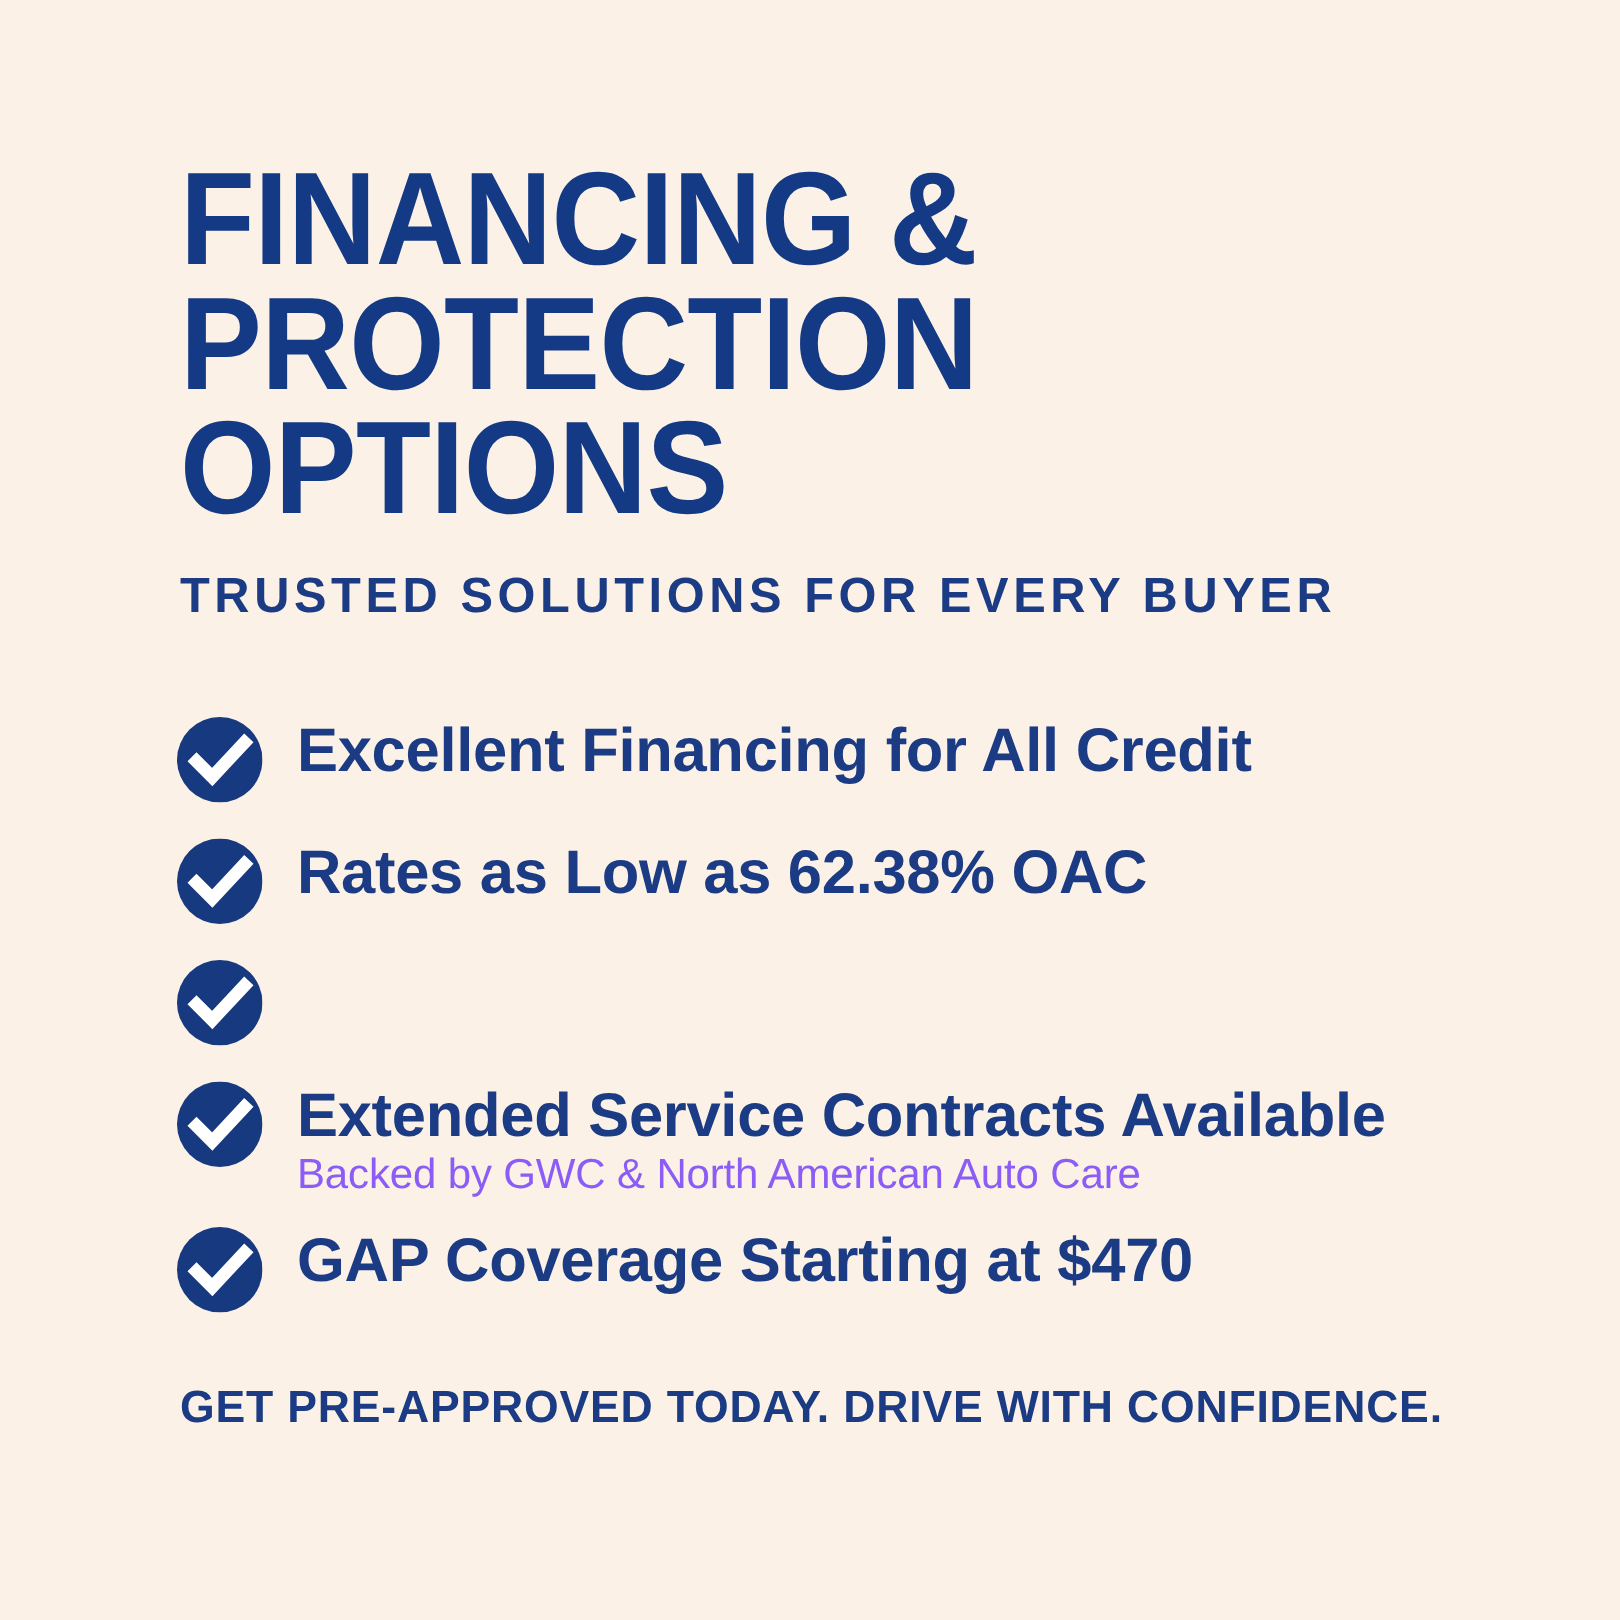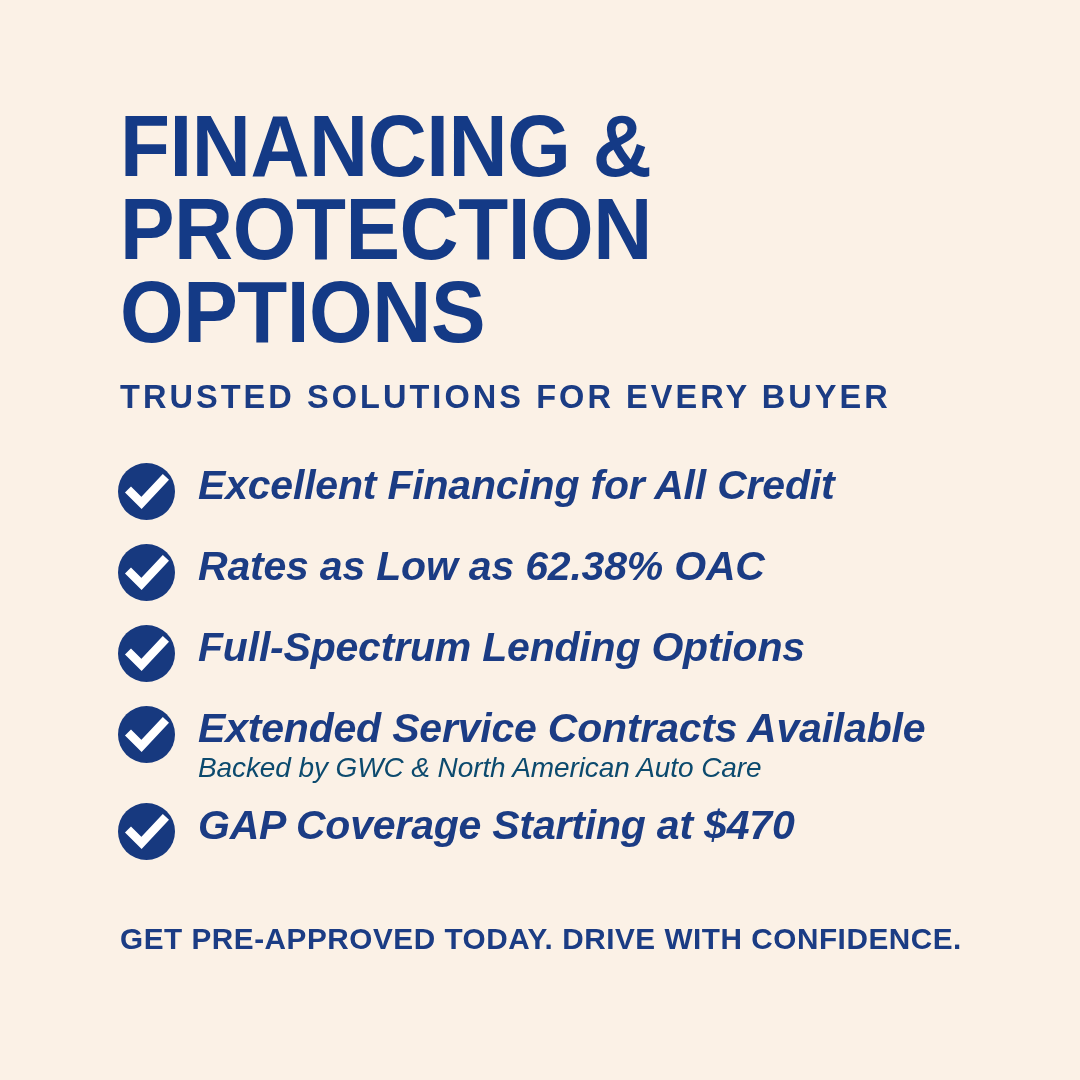--- a/index.html
+++ b/index.html
@@ -50,23 +50,22 @@
     letter-spacing: 3.1px;
     transform: scaleX(0.985);
     transform-origin: left top;
     white-space: nowrap;
   }
 
   
   .checklist {
     position: absolute;
     left: 118px;
-    top: 462px;
+    top: 477px;
     width: 900px;
-    font-style: italic;
   }
   .check-item {
     display: flex;
     align-items: flex-start;
     margin-bottom: 23px;
   }
   .check-item.has-sub {
     margin-bottom: 18px;
   }
   .check-icon {
@@ -88,21 +87,21 @@
     color: #1b3c84;
     font-weight: 700;
     font-size: 41px;
     line-height: 1.07;
     letter-spacing: -0.2px;
     transform: scaleX(0.965);
     transform-origin: left center;
     white-space: nowrap;
   }
   .check-sub {
-    color: #0c4a6e;
+    color: #8b5cf6;
     font-weight: 400;
     font-size: 28px;
     line-height: 1.2;
     margin-top: 15px;
     letter-spacing: -0.1px;
     transform: scaleX(0.975);
     transform-origin: left center;
     white-space: nowrap;
   }
 
@@ -157,23 +156,20 @@
       </span>
     </div>
 
     <div class="check-item">
       <span class="check-icon">
         <svg viewBox="0 0 57 57" xmlns="http://www.w3.org/2000/svg">
           <circle cx="28.5" cy="28.5" r="28.5" fill="#17397f"></circle>
           <path d="M13 29.5 L23.5 40 L45 17" fill="none" stroke="#ffffff" stroke-width="8.5" stroke-linecap="square" stroke-linejoin="miter"></path>
         </svg>
       </span>
-      <span class="check-body">
-        <span class="check-label">Full-Spectrum Lending Options</span>
-      </span>
     </div>
 
     <div class="check-item has-sub">
       <span class="check-icon">
         <svg viewBox="0 0 57 57" xmlns="http://www.w3.org/2000/svg">
           <circle cx="28.5" cy="28.5" r="28.5" fill="#17397f"></circle>
           <path d="M13 29.5 L23.5 40 L45 17" fill="none" stroke="#ffffff" stroke-width="8.5" stroke-linecap="square" stroke-linejoin="miter"></path>
         </svg>
       </span>
       <span class="check-body">

